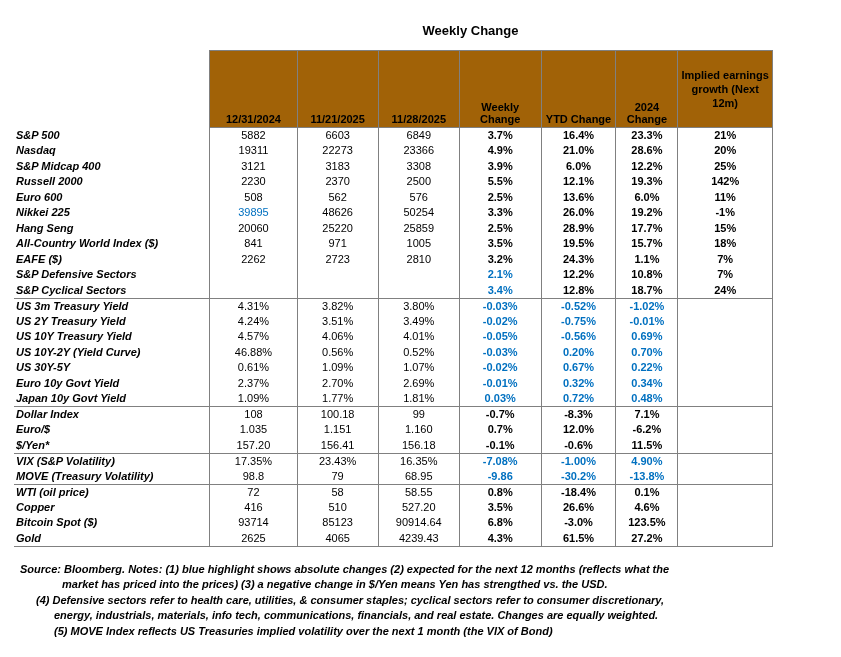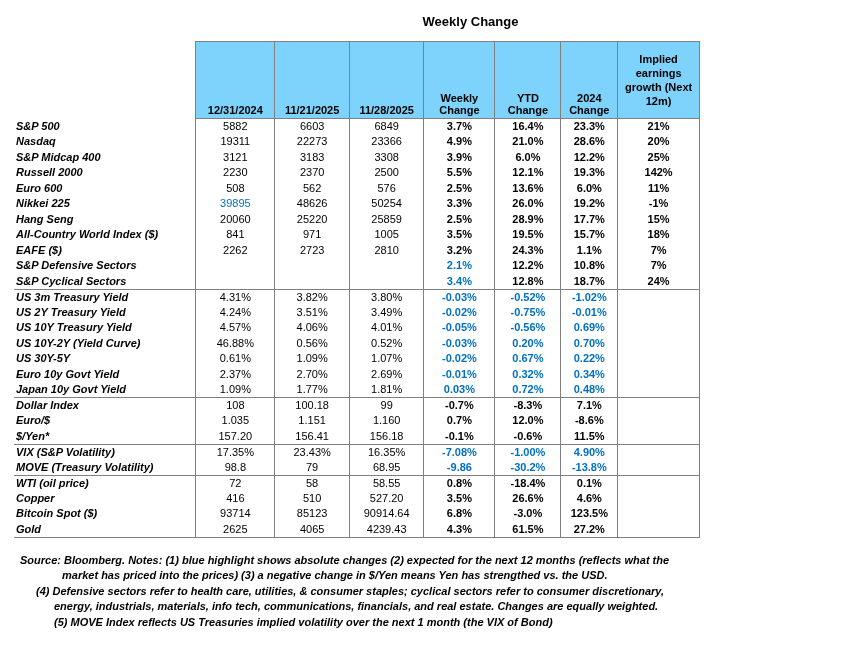--- a/index.html
+++ b/index.html
@@ -4,34 +4,34 @@
 <style>
   * { margin:0; padding:0; box-sizing:border-box; }
   html,body { background:#ffffff; }
   body {
     width:841px; height:657px;
     font-family:"Liberation Sans", sans-serif;
     color:#000;
     overflow:hidden;
   }
   :root { --blue:#0070C0; --border:#808080; }
-  .page { position:relative; width:700px; height:657px; padding-top:10px; }
+  .page { position:relative; width:773px; height:657px; padding-top:19px; }
   .title {
     margin-top:4px; margin-bottom:12px;
     width:741px; margin-left:100px;
     text-align:center;
     font-size:13px; font-weight:bold;
   }
   table.wc { border-collapse:collapse; table-layout:fixed; margin-left:14px; }
   thead th {
     border:1px solid var(--border);
     font-size:11px; font-weight:bold;
     vertical-align:bottom; text-align:center;
     height:77px; padding:2px 1px;
-    background:#7dd3fc;
+    background:#a16207;
   }
   thead th.spacer { border:none; background:transparent; }
   thead th.implied { vertical-align:middle; line-height:14px; }
   tbody td {
     font-size:11px; height:15.5px; line-height:15px;
     padding:0 1px; text-align:center; vertical-align:middle;
     white-space:nowrap; overflow:hidden;
   }
   tbody td.lbl {
     text-align:left; font-weight:bold; padding-left:2px;
@@ -274,21 +274,21 @@
           <td class="val w">7.1%</td>
           <td class="val w"></td>
         </tr>
         <tr>
           <td class="lbl">Euro/$</td>
           <td class="val">1.035</td>
           <td class="val">1.151</td>
           <td class="val">1.160</td>
           <td class="val w">0.7%</td>
           <td class="val w">12.0%</td>
-          <td class="val w">-8.6%</td>
+          <td class="val w">-6.2%</td>
           <td class="val w"></td>
         </tr>
         <tr>
           <td class="lbl">$/Yen*</td>
           <td class="val">157.20</td>
           <td class="val">156.41</td>
           <td class="val">156.18</td>
           <td class="val w">-0.1%</td>
           <td class="val w">-0.6%</td>
           <td class="val w">11.5%</td>

